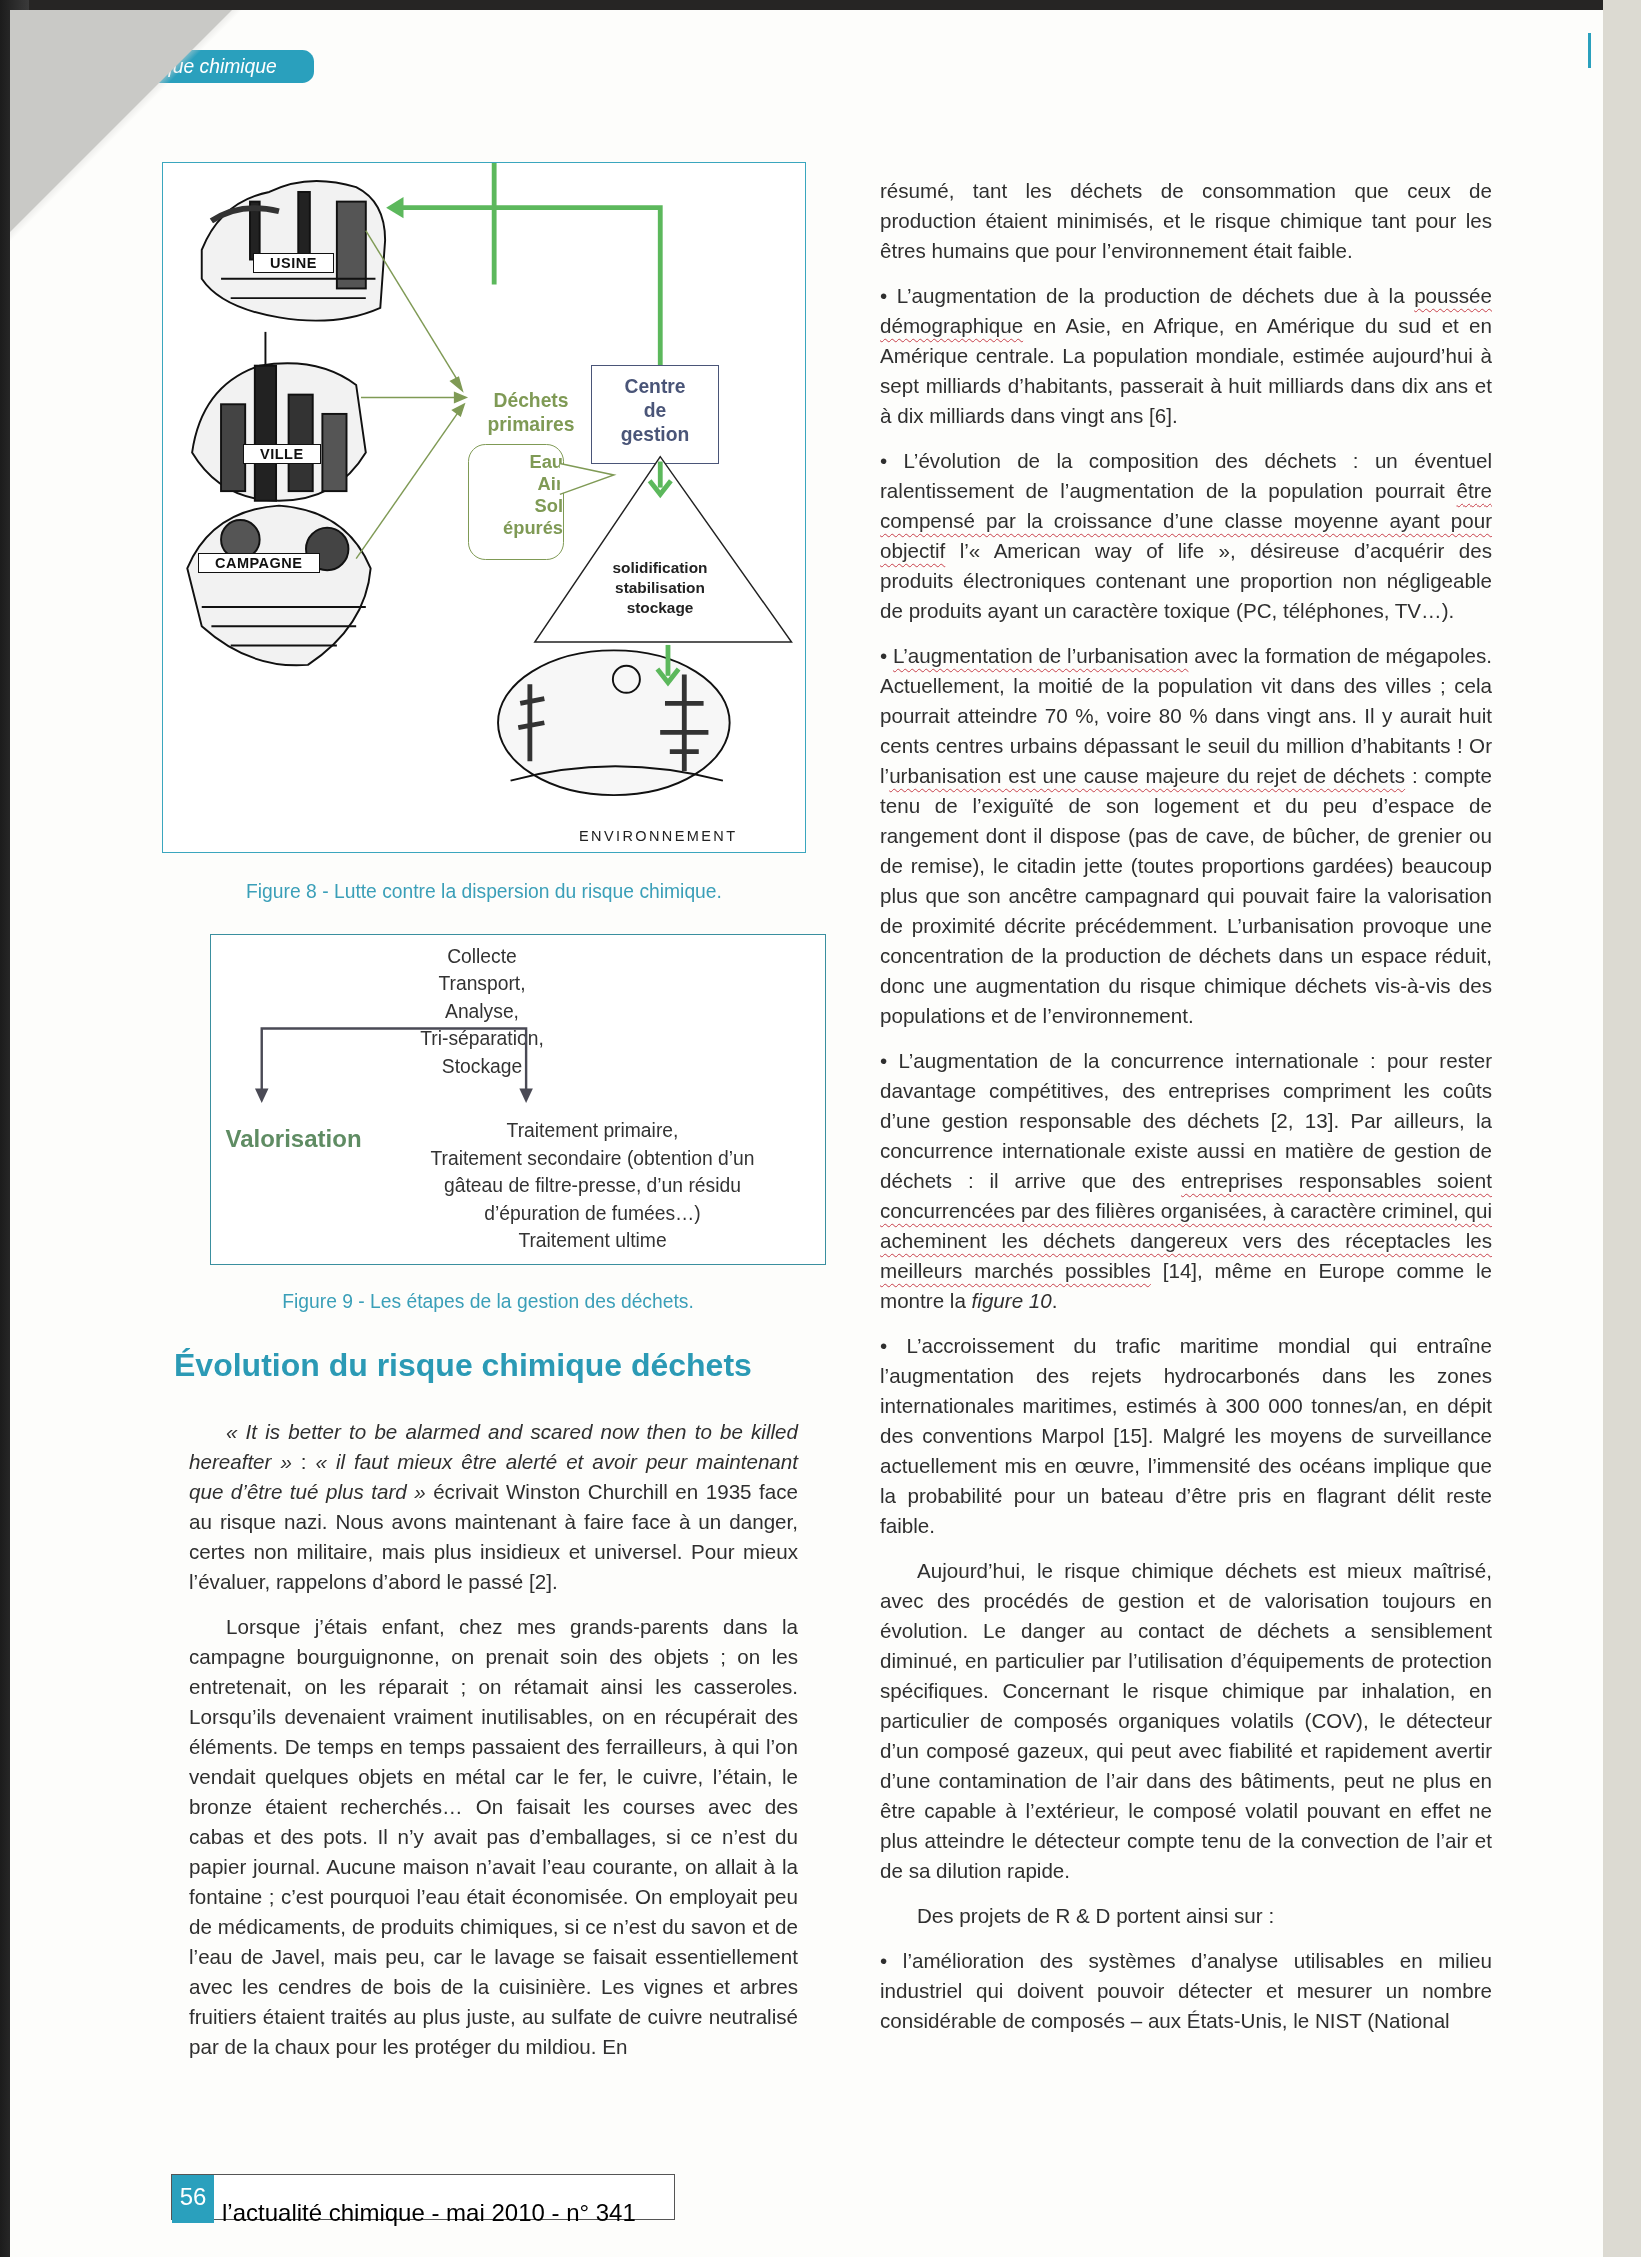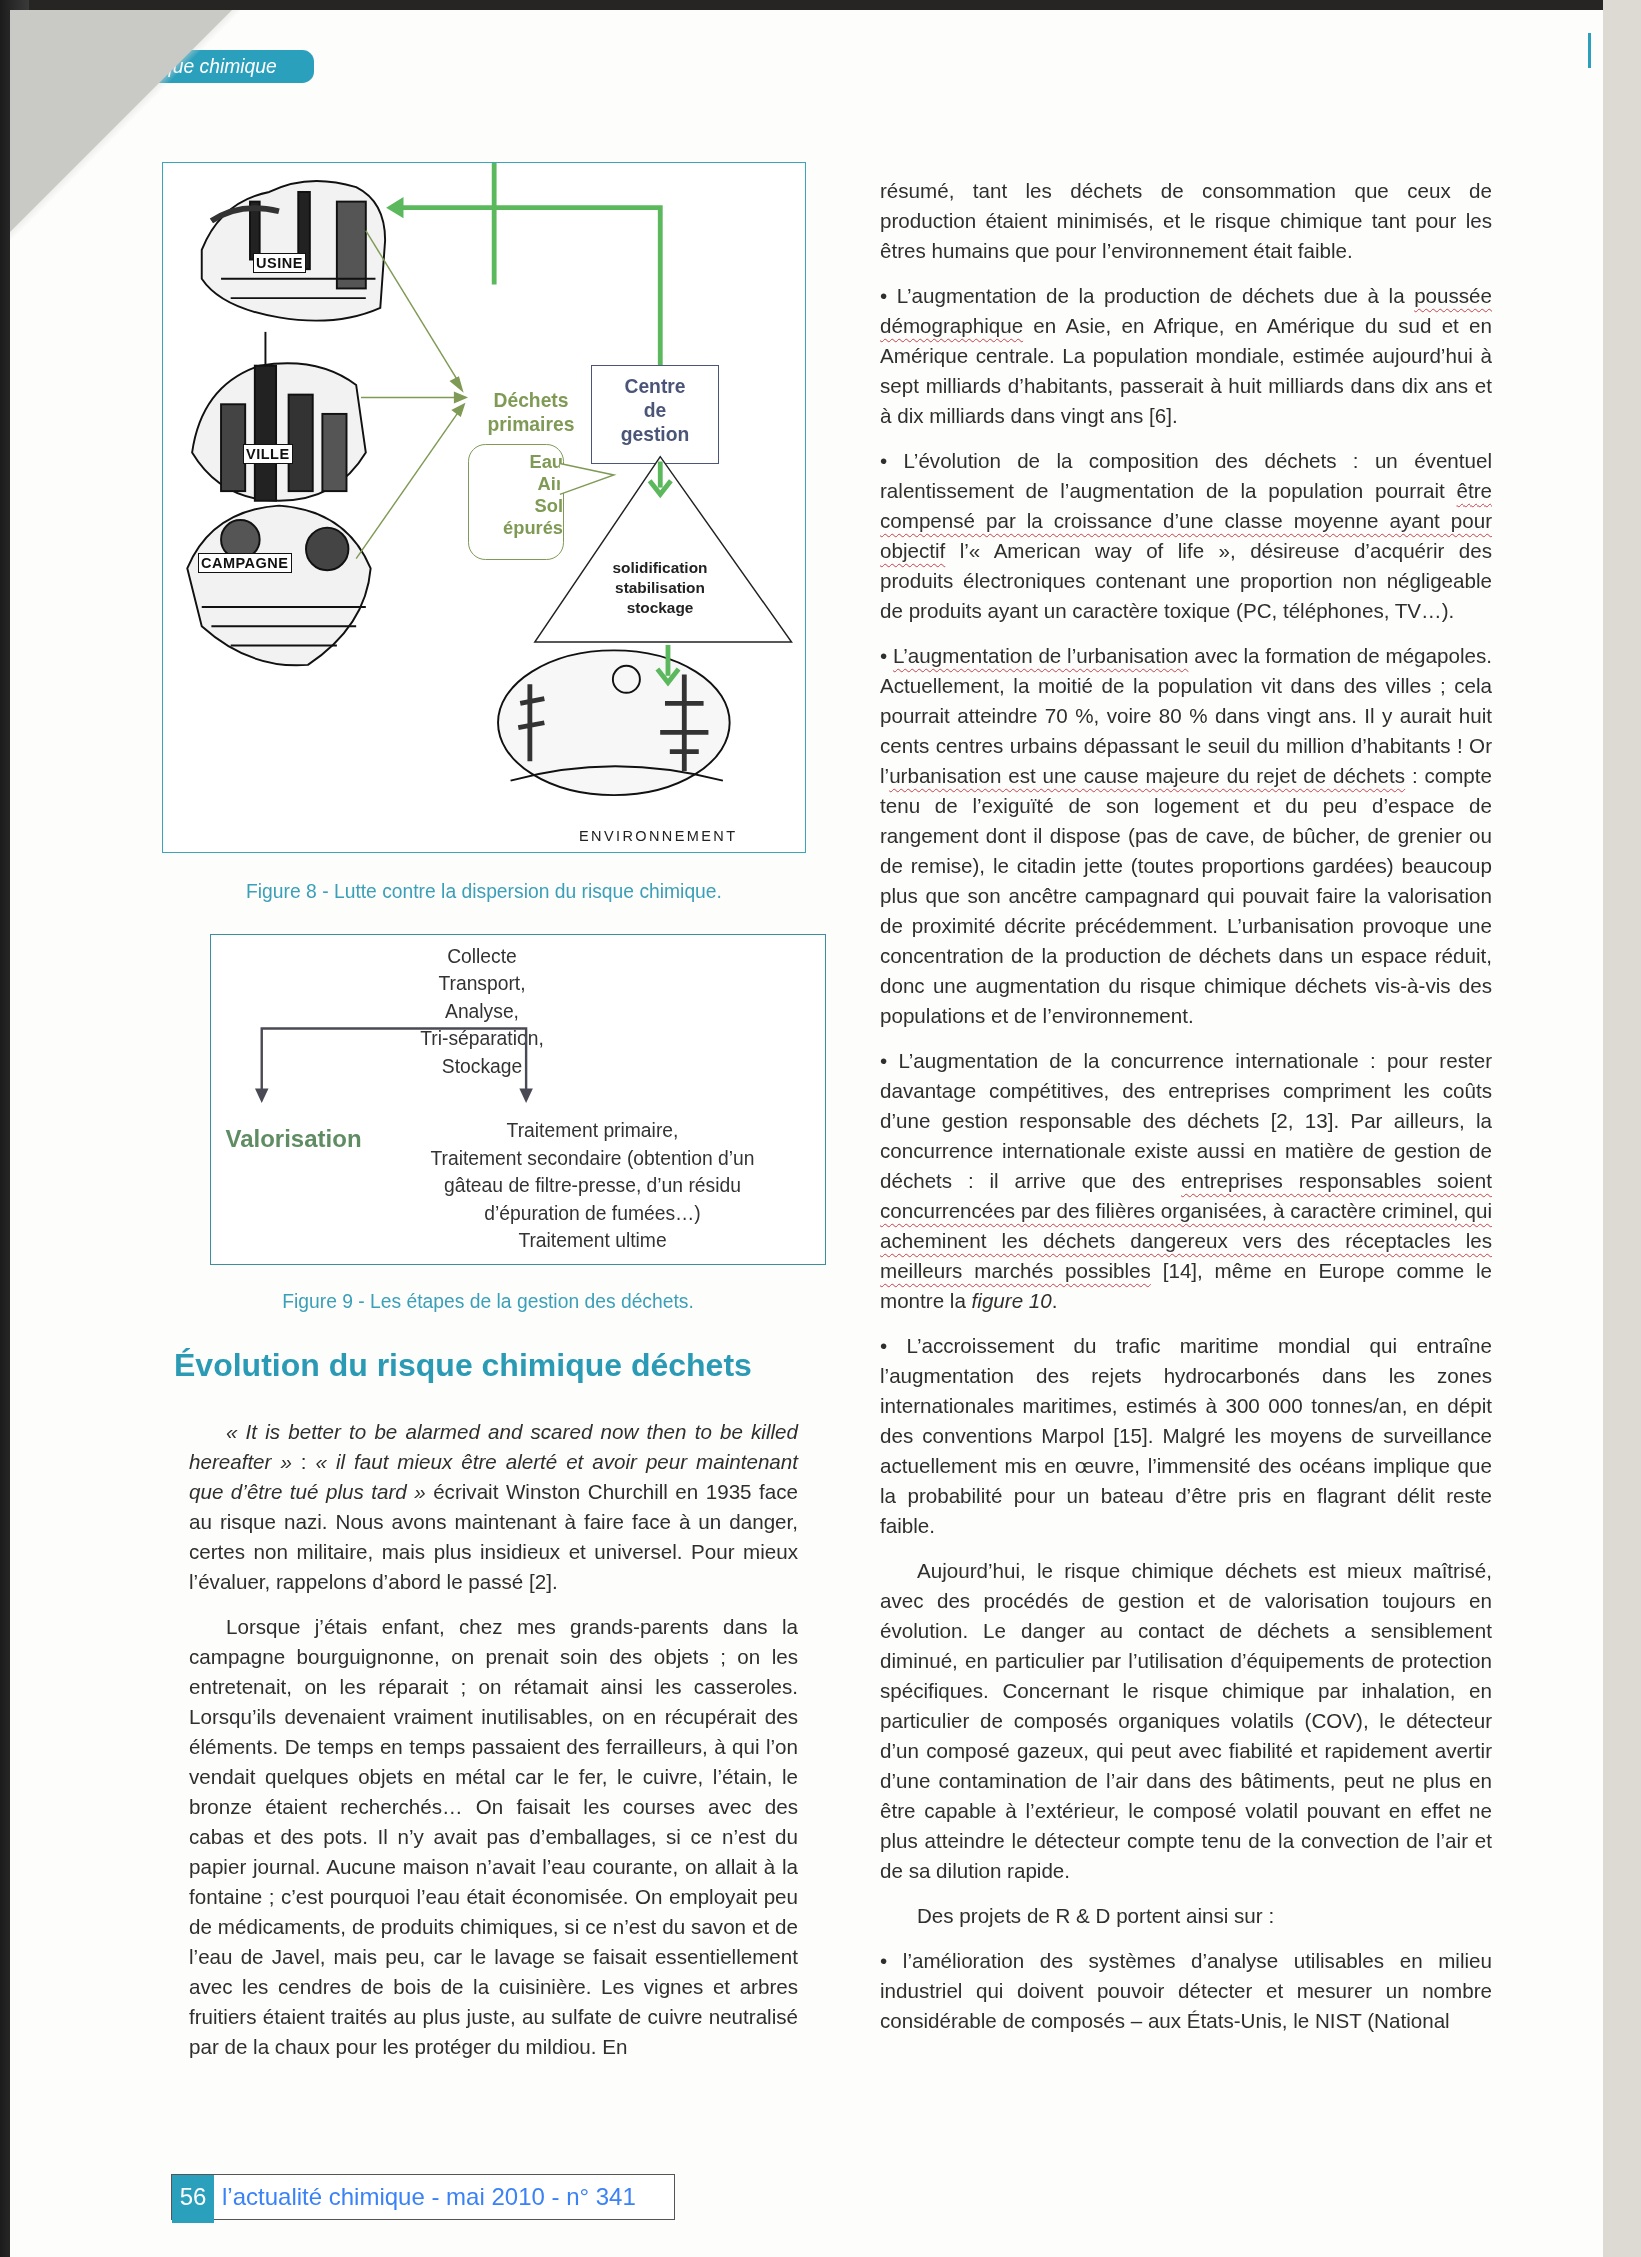--- a/index.html
+++ b/index.html
@@ -16,21 +16,21 @@
 
   
   .fig8{position:absolute;left:162px;top:162px;width:644px;height:691px;border:1.9px solid #3aa6be;box-sizing:border-box;background:#fff;}
   .fig8 svg{position:absolute;left:0;top:0;}
   .fig-caption{position:absolute;color:#3a9fb8;font-size:19.3px;text-align:center;}
   .fig8-caption{left:162px;top:881px;width:644px;}
   .lbl{position:absolute;font-weight:bold;text-align:center;line-height:24px;}
   .lbl-green{color:#7f9a55;font-size:19.3px;}
   .lbl-navy{color:#4a5578;font-size:19.3px;}
   .lbl-dark{color:#222;font-size:15.4px;line-height:20px;}
-  .pic-label{position:absolute;background:#fff;border:1.9px solid #111;font-weight:bold;font-size:14.5px;padding:1px 2px;color:#111;letter-spacing:0.5px;}
+  .pic-label{position:absolute;background:#fff;border:1.9px solid #111;font-weight:bold;font-size:14.5px;padding:1px 16px;color:#111;letter-spacing:0.5px;}
   .env-label{position:absolute;font-size:14.5px;letter-spacing:2.4px;color:#222;}
 
   
   .fig9{position:absolute;left:172px;top:934px;width:616px;height:331px;border:1.9px solid #3a8f9f;box-sizing:border-box;background:#fff;margin-left:38px;}
   .fig9 svg{position:absolute;left:0;top:0;}
   .fig9 .stack{position:absolute;left:126px;width:290px;top:7.7px;text-align:center;font-size:19.3px;line-height:27.5px;color:#333;}
   .fig9 .valor{position:absolute;left:14.5px;top:190px;color:#5f8c63;font-weight:bold;font-size:24px;}
   .fig9 .treat{position:absolute;left:145px;width:473px;top:182px;text-align:center;font-size:19.3px;line-height:27.5px;color:#333;}
   .fig9-caption{left:172px;top:1291px;width:632px;}
 
@@ -38,21 +38,21 @@
 
   .col{position:absolute;font-size:20.6px;line-height:30px;color:#2f2f2f;text-align:justify;}
   .col p{margin:15px;}
   .col .ind{text-indent:37px;}
   .col-left{left:174px;top:1402px;width:639px;}
   .col-right{left:865px;top:161px;width:642px;}
   .ul-red{text-decoration:underline;text-decoration-color:#c8404a;text-decoration-style:wavy;text-decoration-thickness:1.4px;text-underline-offset:4.8px;}
 
   .footer{position:absolute;left:171px;top:2174px;width:504px;height:46px;border:1.4px solid #555;box-sizing:border-box;background:#fff;}
   .footer .pnum{position:absolute;left:0;top:0;width:42px;height:48px;background:#2aa0bd;color:#fff;font-size:24px;line-height:43px;text-align:center;}
-  .footer .pub{position:absolute;left:50px;top:0;line-height:43px;font-size:24px;color:#3b82f6;}
+  .footer .pub{position:absolute;left:50px;top:16px;line-height:43px;font-size:24px;color:#000000;}
 </style>
 </head>
 <body>
 
 <div class="scanner-top"></div>
 <div class="scanner-left"></div>
 <div class="scanner-right"></div>
 
 <div class="page">
   <div class="fold-shadow"></div>

